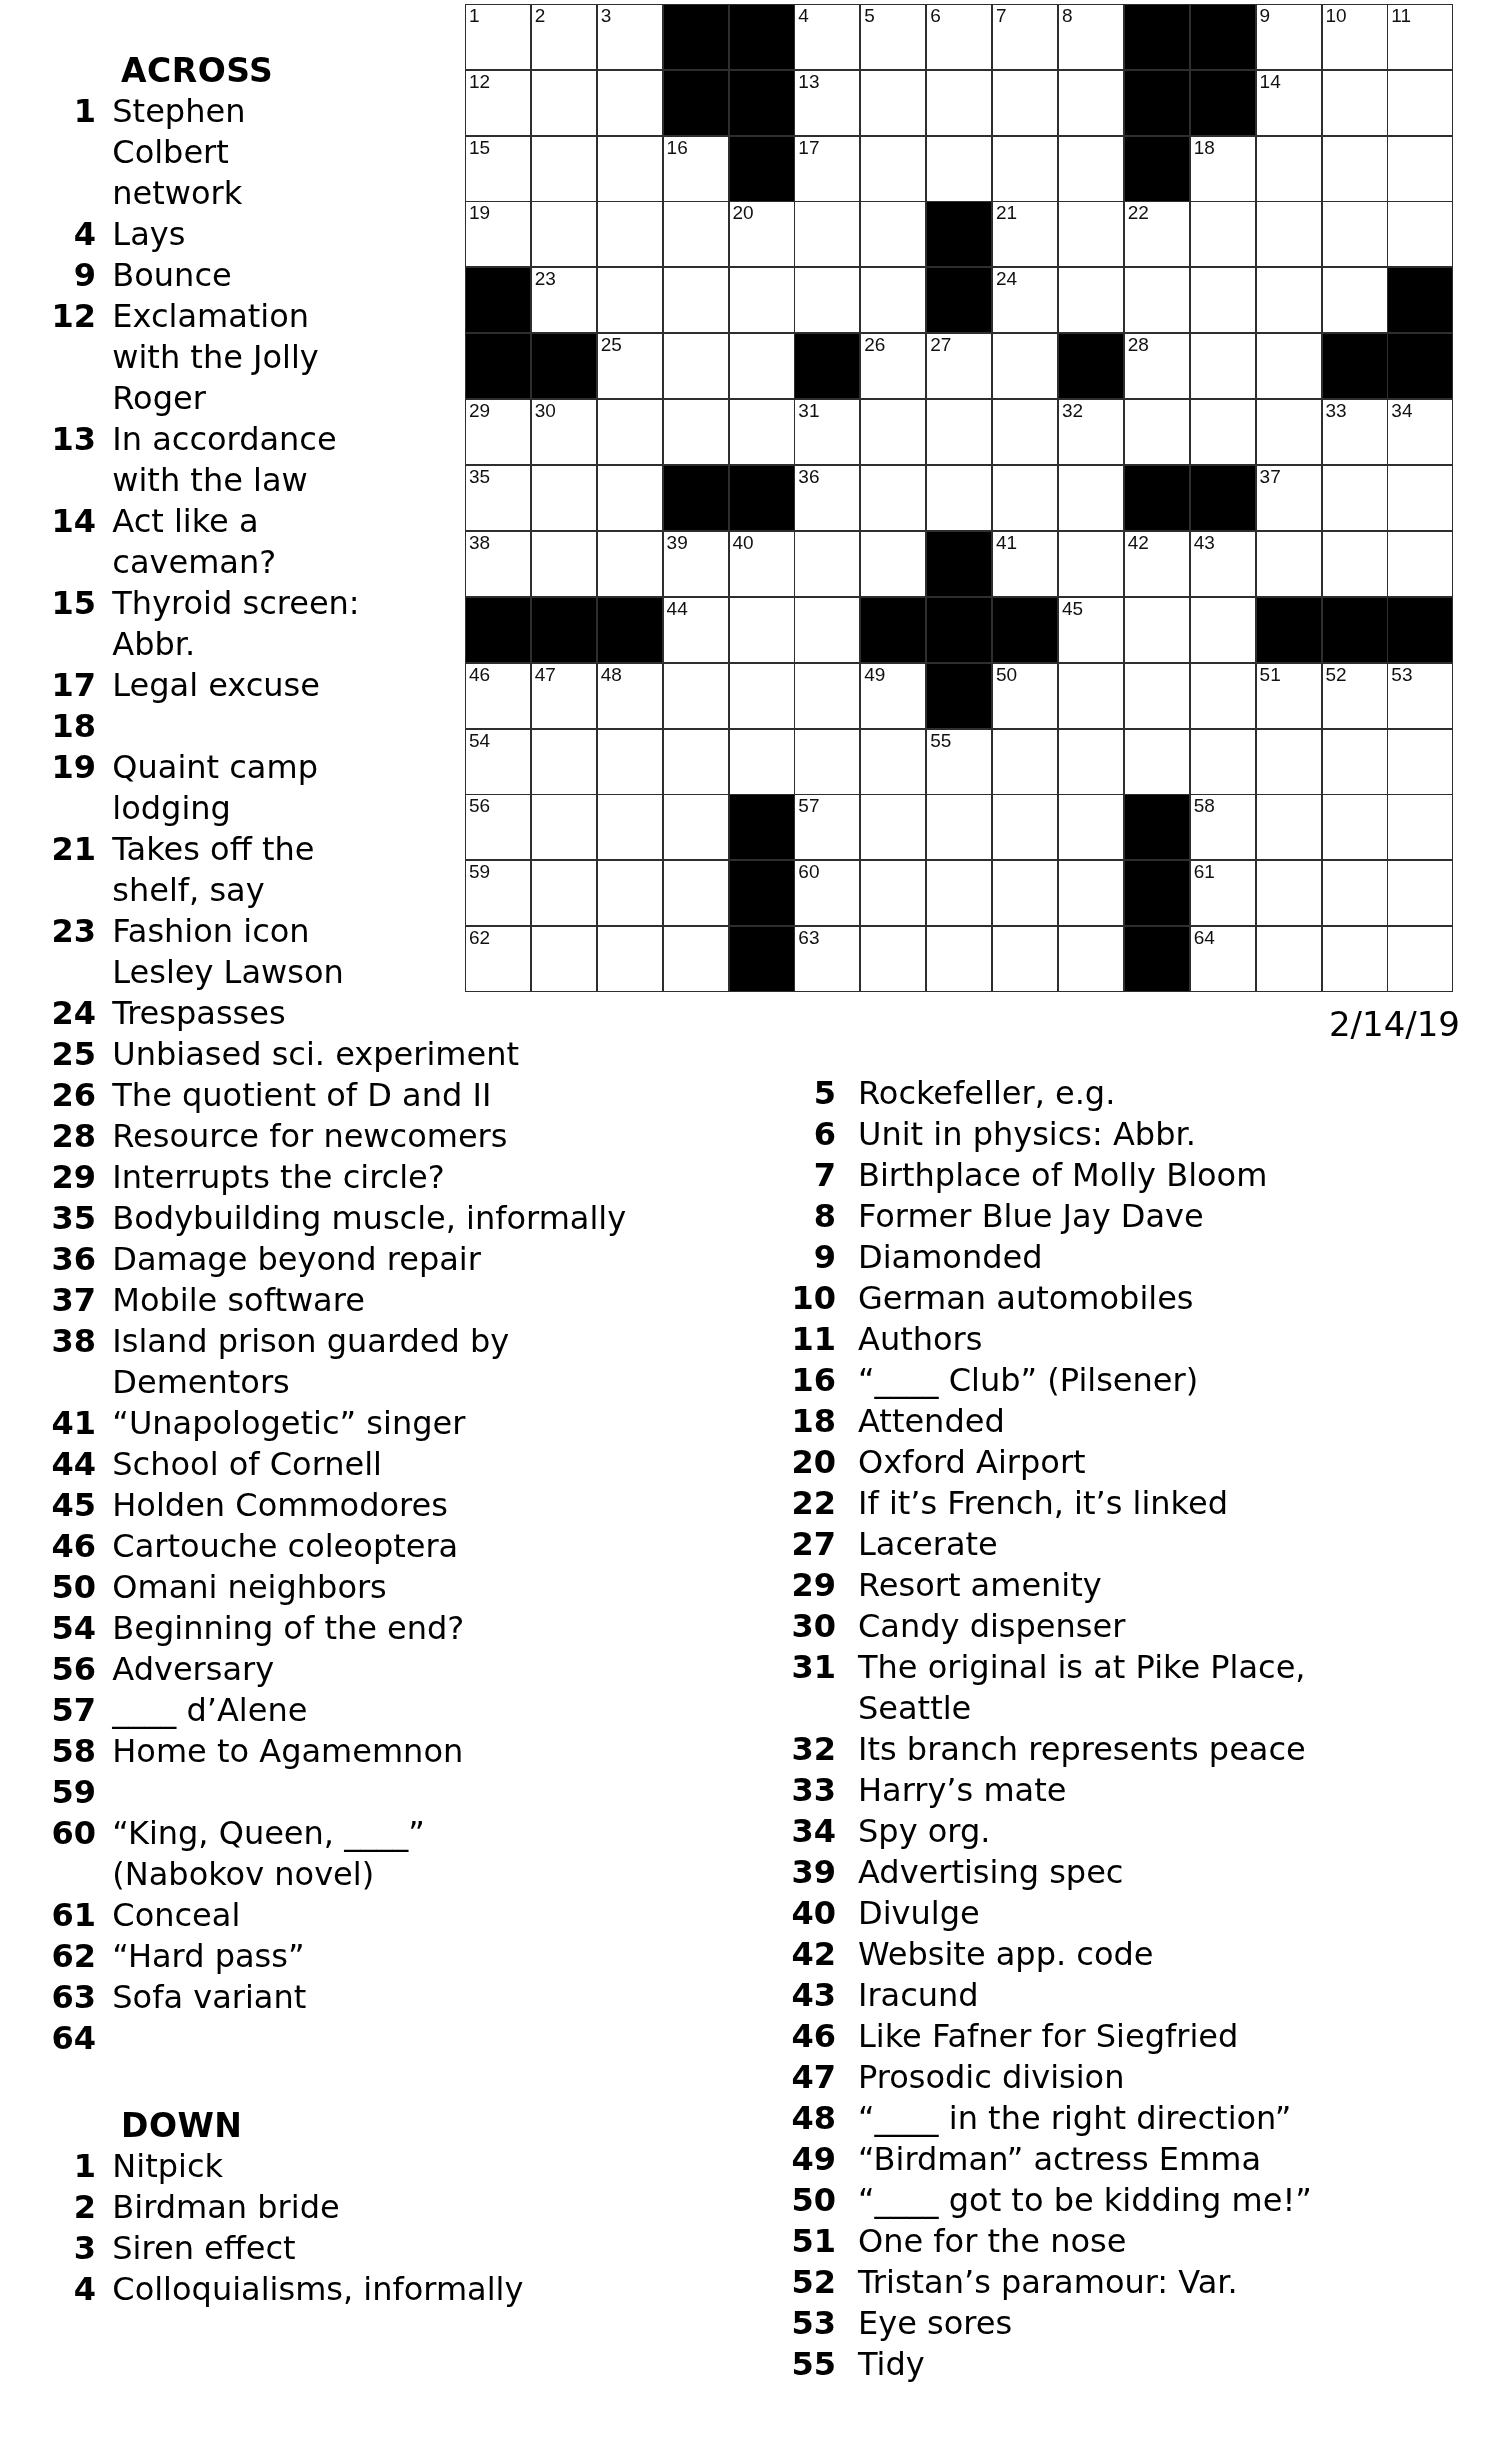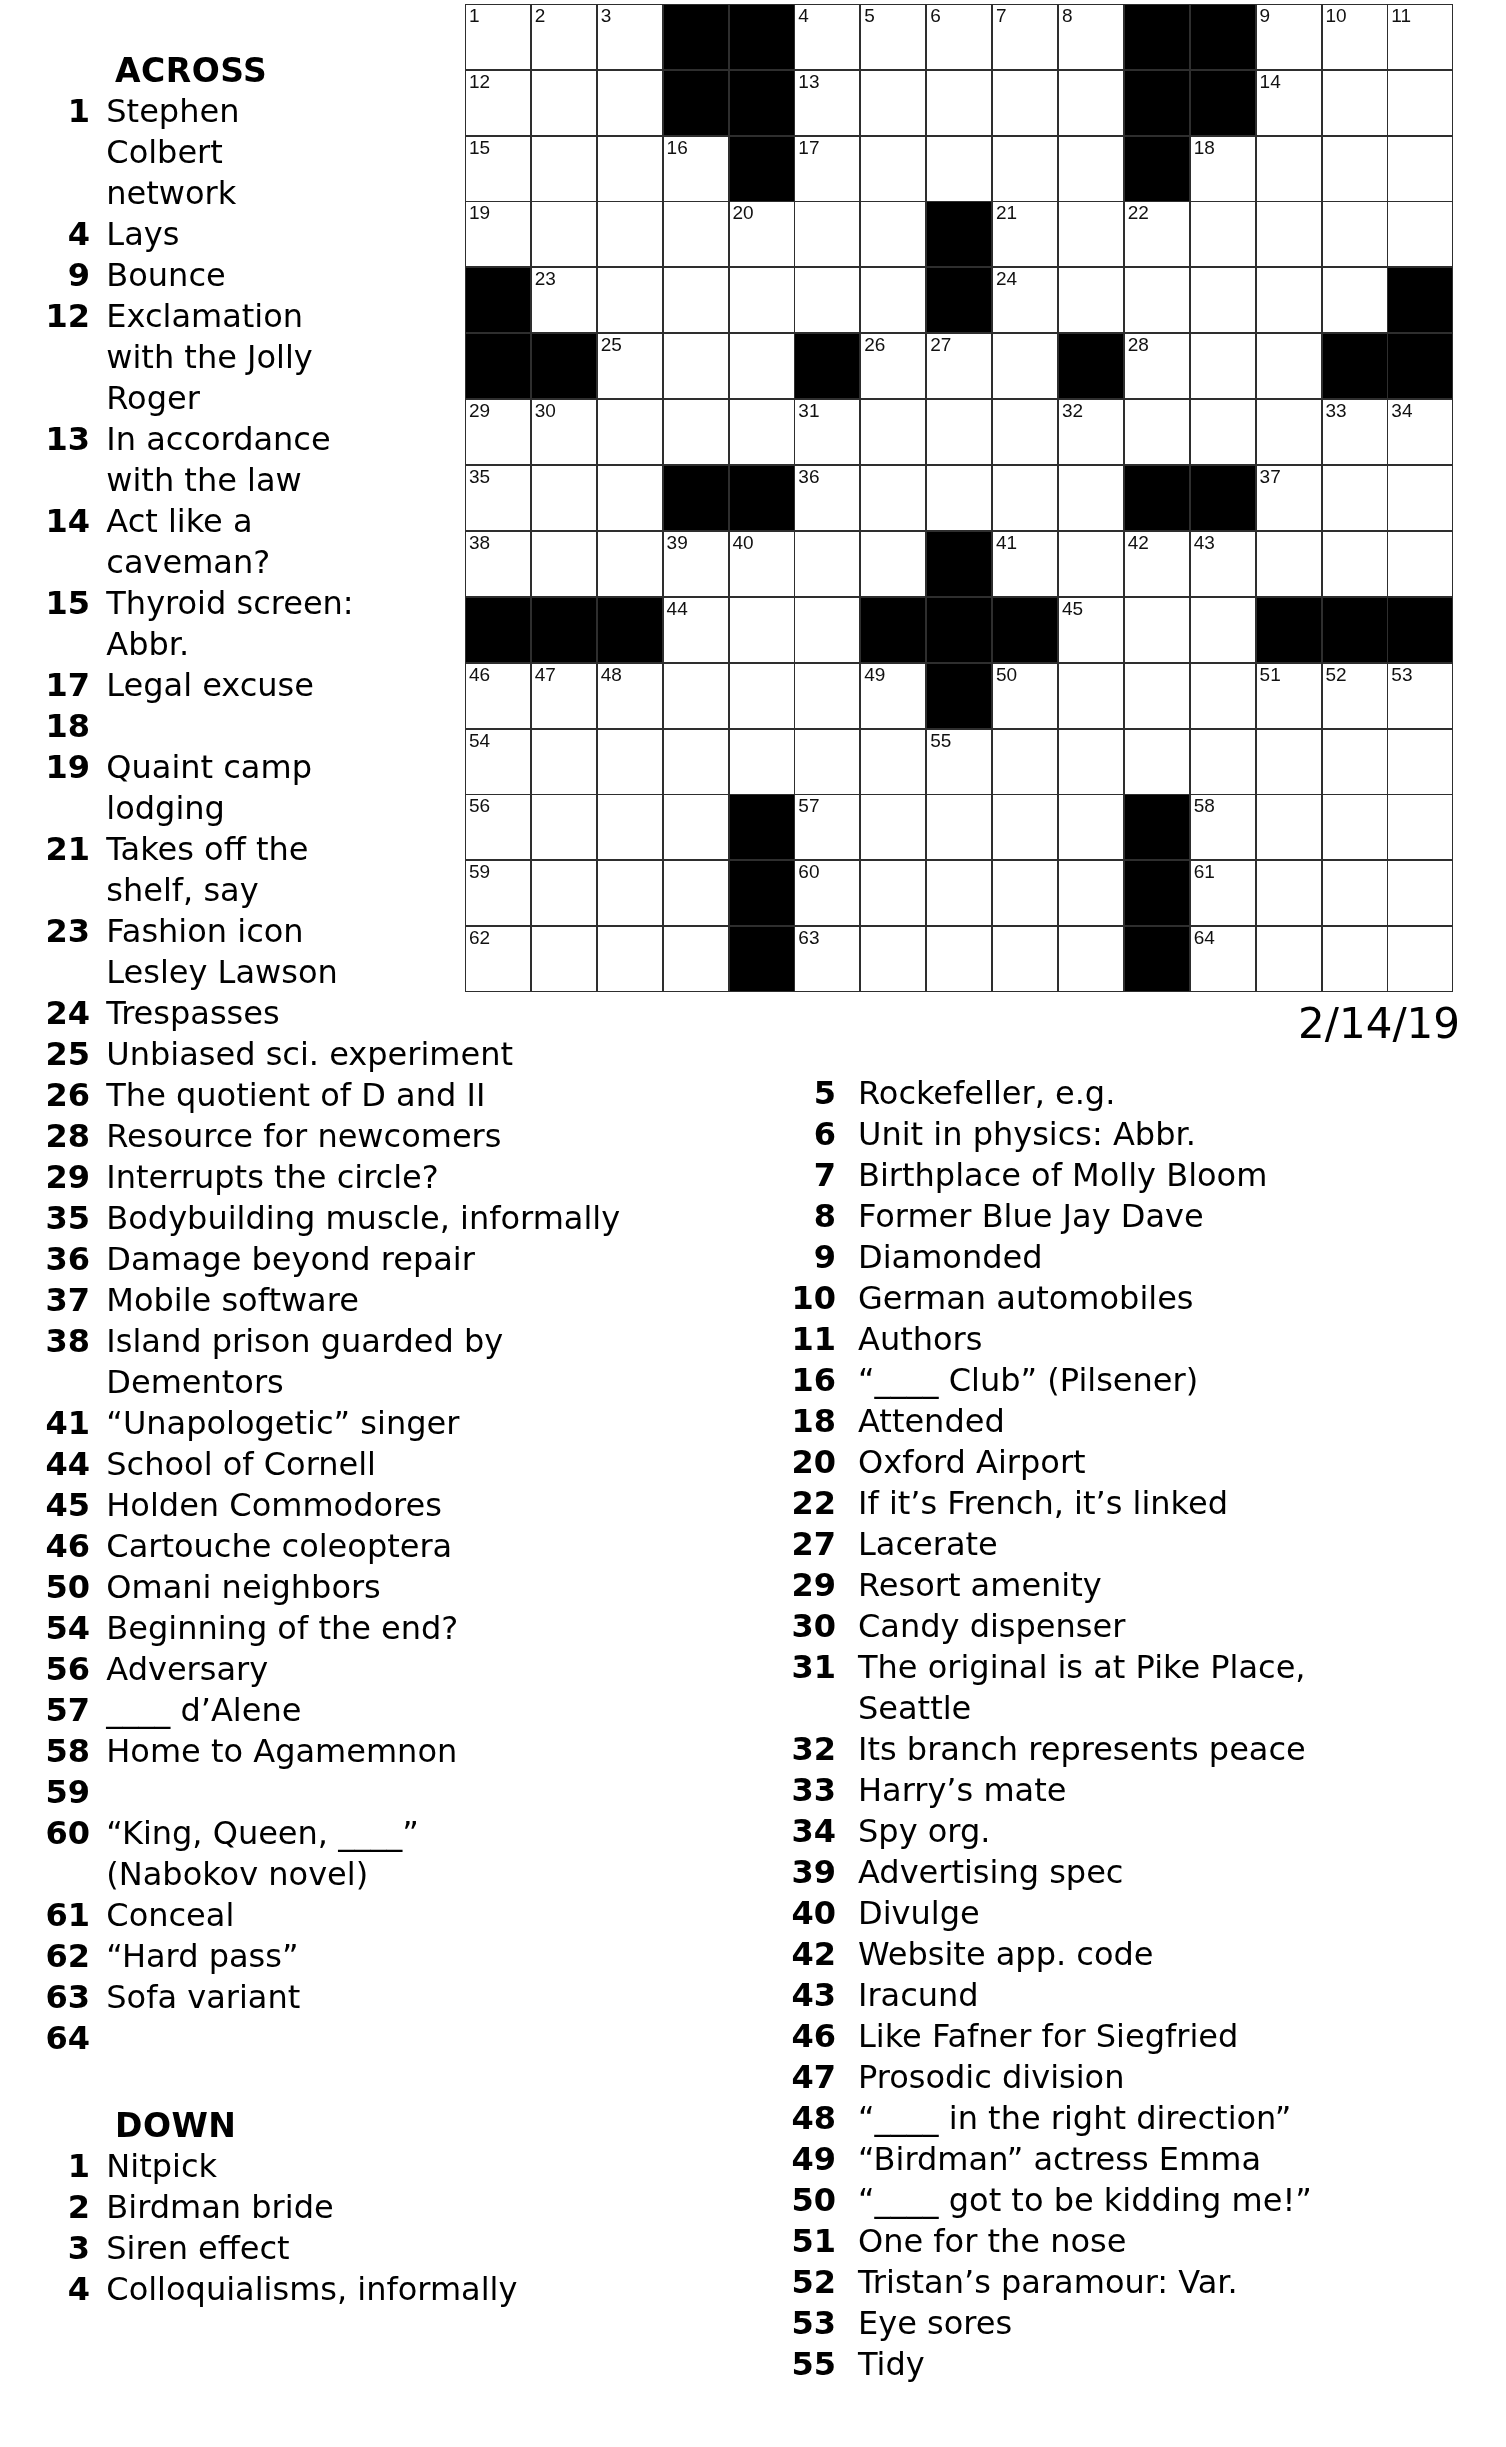--- a/index.html
+++ b/index.html
@@ -4,21 +4,21 @@
 <style>
   html,body{margin:0;padding:0;}
   body{
     width:1506px;height:2447px;
     background:#ffffff;color:#000;
     font-family:"DejaVu Sans",sans-serif;
     position:relative;overflow:hidden;
   }
   
   .clue-col{position:absolute;}
-  #left-col{left:37px;top:50px;width:693px;}
+  #left-col{left:43px;top:50px;width:693px;}
   #right-col{left:784px;top:1073px;width:712px;}
   h2.list-header{
     font-size:33px;line-height:41px;font-weight:bold;
     margin:0;padding-left:78px;letter-spacing:0.5px;
   }
   #down-header{margin-top:46px;}
   .clue{display:flex;align-items:flex-start;}
   .cnum{
     flex:0 0 53px;text-align:right;font-weight:bold;
     font-size:32px;line-height:41px;
@@ -42,21 +42,21 @@
   .cell{background:#fff;position:relative;}
   .cell.black{background:#000;}
   .cell .num{
     position:absolute;top:0;left:2.9px;
     font-family:"Liberation Sans",sans-serif;
     font-size:19px;line-height:22px;color:#111;
   }
   
   #date{
     position:absolute;left:465px;top:1004px;width:995px;
-    text-align:right;font-size:42px;line-height:40px;
+    text-align:right;font-size:34px;line-height:40px;
   }
 </style>
 </head>
 <body>
 
 <section class="clue-col" id="left-col">
   <h2 class="list-header" id="across-header">ACROSS</h2>
   <div id="across-list">
       <div class="clue">
         <span class="cnum">1</span>

